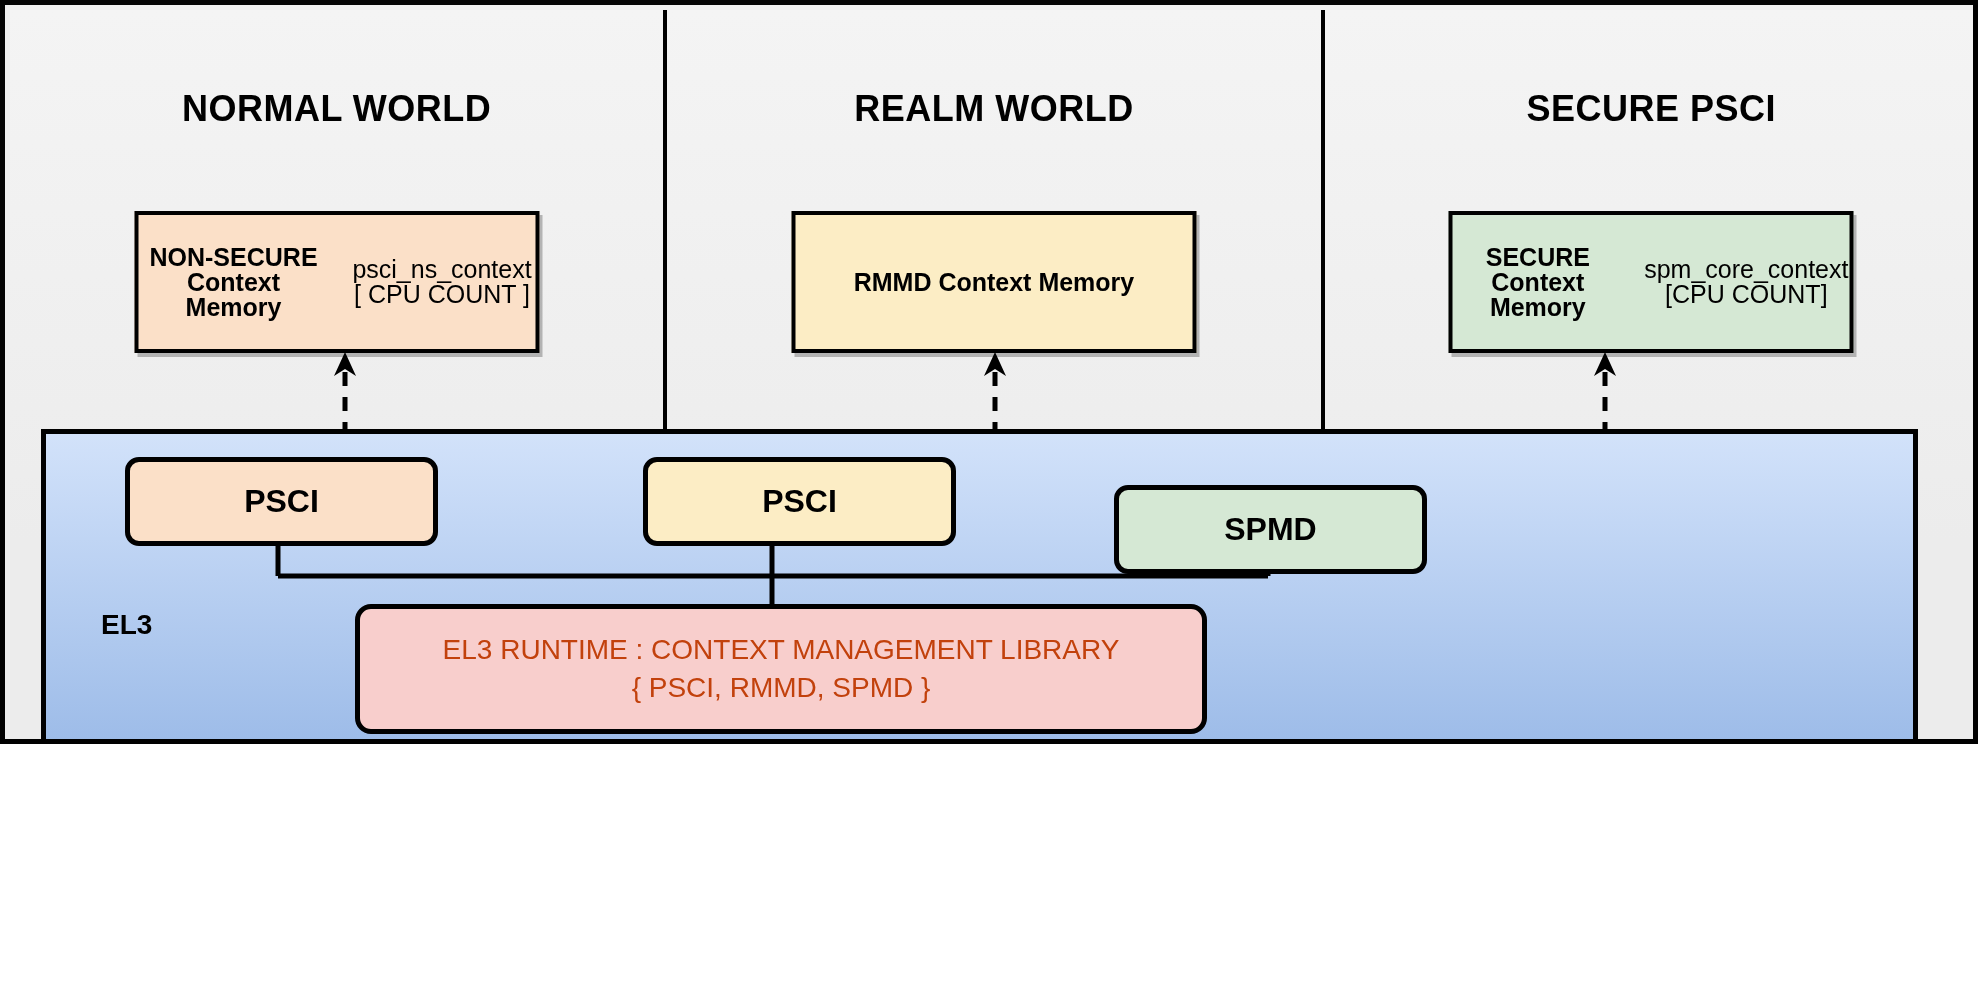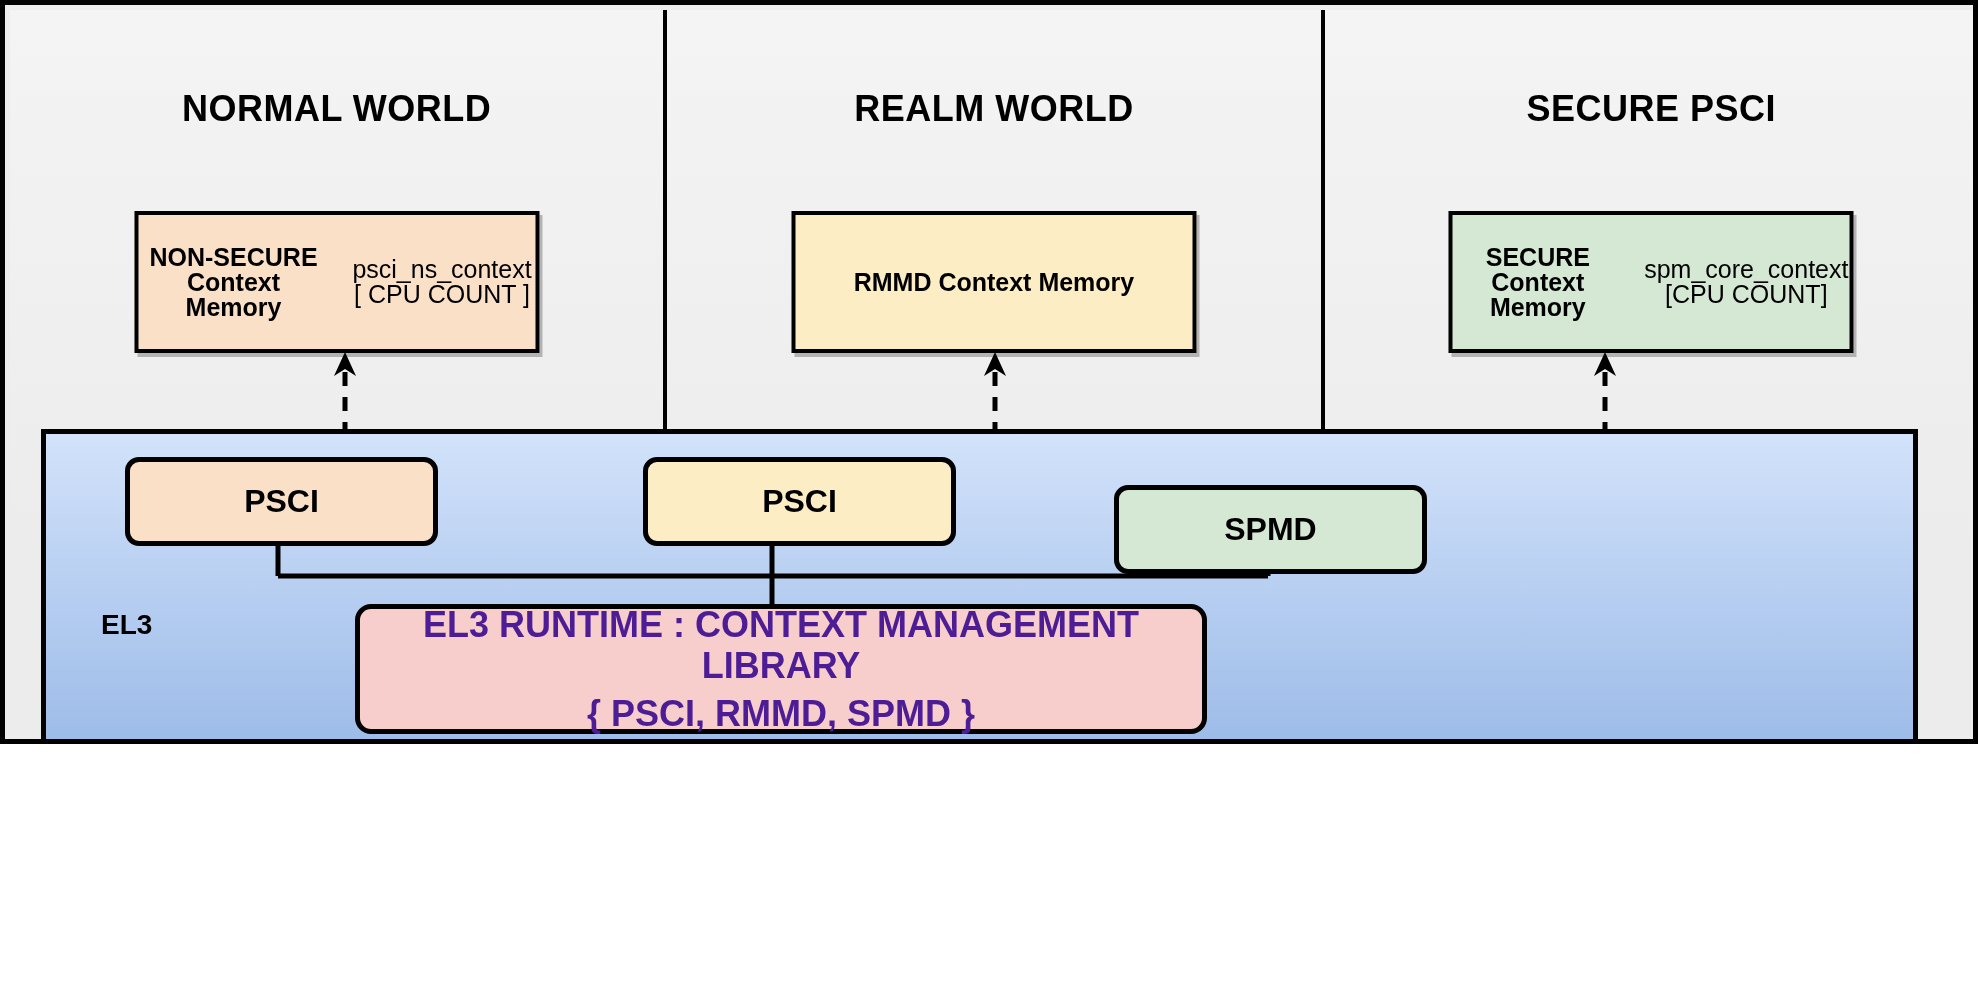--- a/index.html
+++ b/index.html
@@ -150,23 +150,23 @@
     border: 5px solid #000000;
     border-radius: 16px;
     box-sizing: border-box;
     display: flex;
     flex-direction: column;
     align-items: center;
     justify-content: center;
     gap: 6px;
   }
   .runtime-line {
-    font-size: 36px;
-    font-weight: bold;
-    color: #4c1d95;
+    font-size: 28px;
+    font-weight: normal;
+    color: #c2410c;
     text-align: center;
     line-height: 1.15;
   }
 </style>
 </head>
 <body>
 
 <div id="canvas">
 
   <div class="worlds-band">

